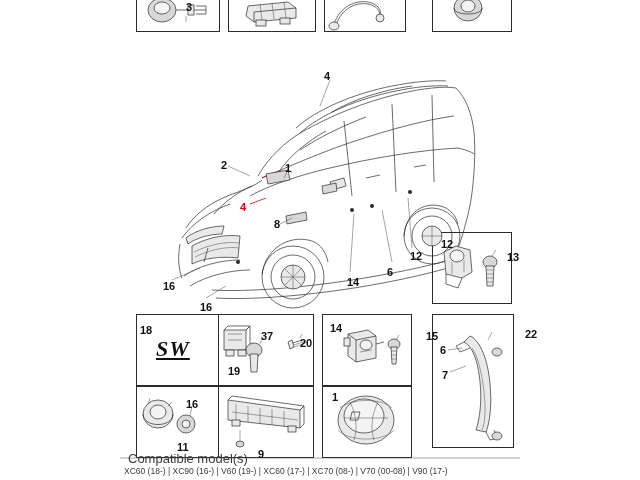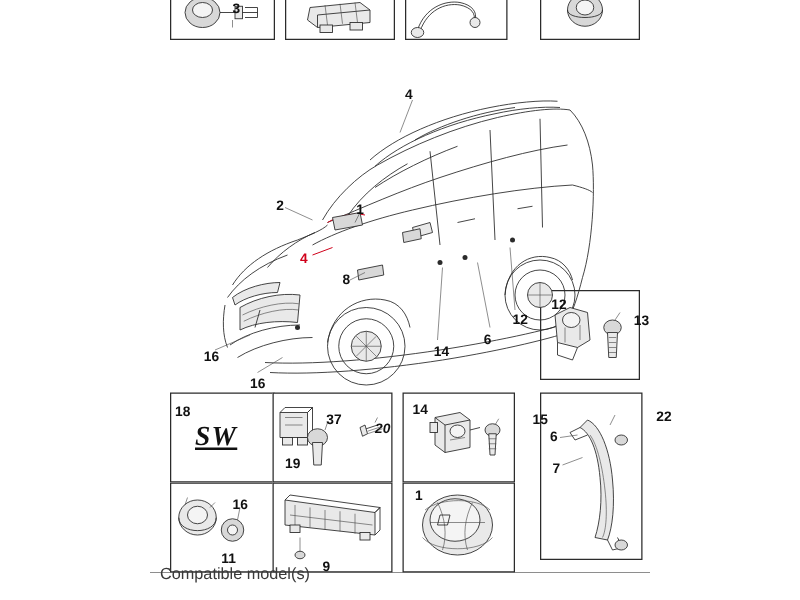--- a/index.html
+++ b/index.html
@@ -306,29 +306,30 @@
   <div class="callout" style="left:274px; top:219px;">8</div>
   <div class="callout" style="left:410px; top:251px;">12</div>
   <div class="callout" style="left:387px; top:267px;">6</div>
   <div class="callout" style="left:347px; top:277px;">14</div>
   <div class="callout" style="left:163px; top:281px;">16</div>
   <div class="callout" style="left:200px; top:302px;">16</div>
   <div class="callout" style="left:441px; top:239px;">12</div>
   <div class="callout" style="left:496px; top:252px;margin-left:11px;">13</div>
   <div class="callout" style="left:140px; top:325px;">18</div>
   <div class="callout" style="left:261px; top:331px;">37</div>
-  <div class="callout" style="left:300px; top:338px;font-style:italic;">20</div>
+  <div class="callout" style="left:300px; top:338px;">20</div>
   <div class="callout" style="left:228px; top:366px;">19</div>
   <div class="callout" style="left:330px; top:323px;">14</div>
   <div class="callout" style="left:397px; top:331px;margin-left:29px;">15</div>
   <div class="callout" style="left:489px; top:329px;margin-left:36px;">22</div>
   <div class="callout" style="left:440px; top:345px;">6</div>
   <div class="callout" style="left:442px; top:370px;">7</div>
   <div class="callout" style="left:186px; top:399px;">16</div>
   <div class="callout" style="left:145px; top:442px;margin-left:32px;">11</div>
   <div class="callout" style="left:258px; top:449px;">9</div>
   <div class="callout" style="left:332px; top:392px;">1</div>
 
   <div class="sw-text" style="left:156px; top:336px;">SW</div>
 
   <div class="footer-note" style="left:128px; top:451px;">Compatible model(s)</div>
+  <div class="footer-models" style="left:124px; top:466px;">XC60 (18-) | XC90 (16-) | V60 (19-) | XC60 (17-) | XC70 (08-) | V70 (00-08) | V90 (17-)</div>
 
 </div>
 
 </body></html>

